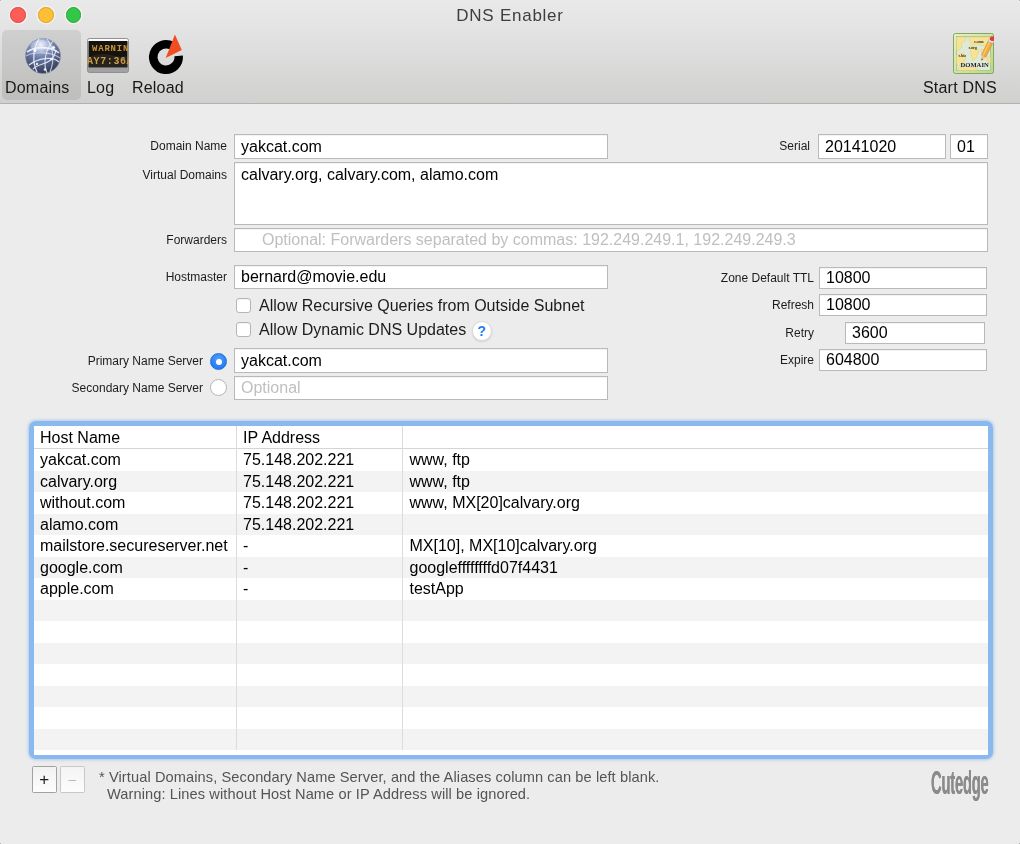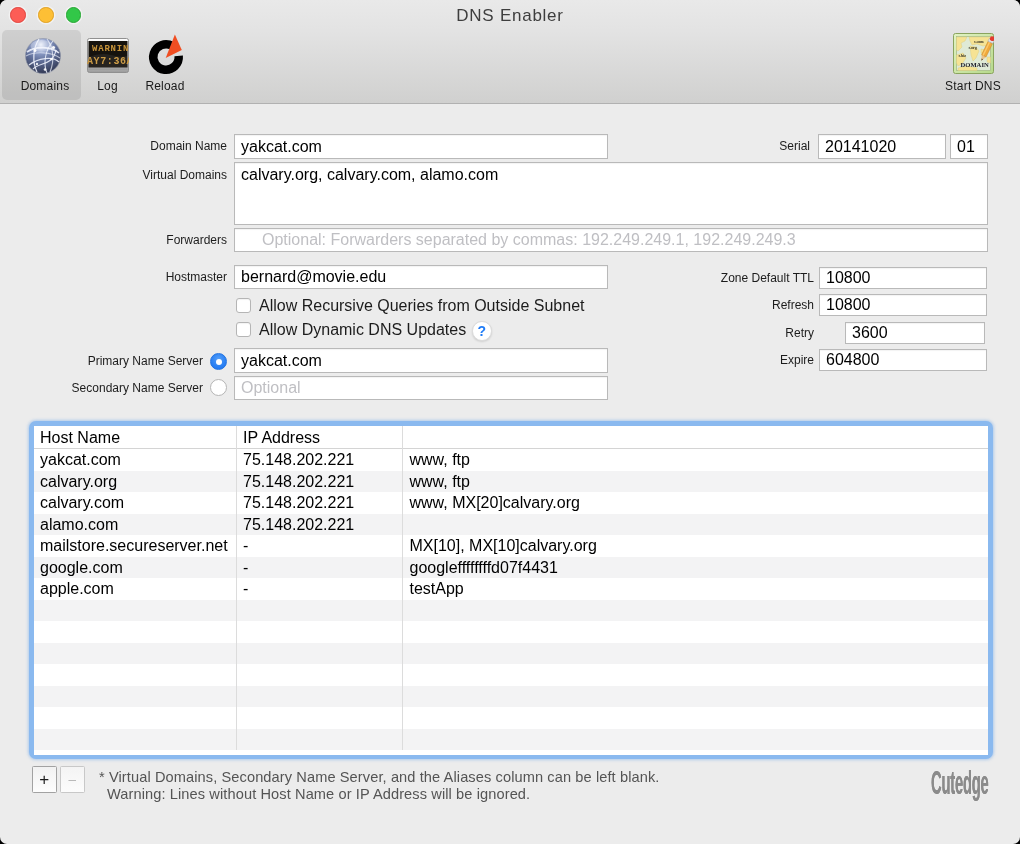--- a/index.html
+++ b/index.html
@@ -1,24 +1,24 @@
 <!DOCTYPE html>
 <html><head>
 <meta charset="utf-8">
 <style>
 * { margin:0; padding:0; box-sizing:border-box; }
 html,body { width:1020px; height:844px; background:#000; font-family:"Liberation Sans",sans-serif; }
-#win { position:relative; width:1020px; height:844px; background:#ececec; border-radius:7px; overflow:hidden; }
+#win { position:relative; width:1020px; height:844px; background:#ececec; border-radius:1px; overflow:hidden; }
 #toolbar { position:absolute; left:0; top:0; width:1020px; height:104px;
   background:linear-gradient(180deg,#e9e9e9 0%,#e3e3e3 30%,#d0d0cf 100%);
   border-bottom:1px solid #b1b1b1; border-radius:5px 5px 0 0; }
 .light { position:absolute; top:7px; width:15.5px; height:15.5px; border-radius:50%; box-shadow:0 0 0 1.5px rgba(255,255,255,0.45); }
 #title { position:absolute; top:6px; left:0; width:1020px; text-align:center;
   font-size:17px; color:#3e3e3e; letter-spacing:0.75px; }
-.tlabel { position:absolute; top:79px; font-size:12px; color:#191919; text-align:center; letter-spacing:0.2px; }
+.tlabel { position:absolute; top:79px; font-size:16px; color:#191919; text-align:left; letter-spacing:0.2px; }
 #domsel { position:absolute; left:2px; top:30px; width:79px; height:70px; border-radius:5px;
   background:rgba(0,0,0,0.088); }
 .icon { position:absolute; }
 
 .lbl { position:absolute; font-size:12px; color:#1c1c1c; text-align:right; }
 .fld { position:absolute; background:#fff; border:1px solid #b9b9b9; font-size:16px; color:#000;
   padding-left:6px; overflow:hidden; white-space:nowrap; box-shadow:inset 0 1px 1px rgba(0,0,0,0.05); }
 .ph { color:#bfbfc3; }
 .cb { position:absolute; width:15px; height:15px; background:#fff; border:1px solid #b5b5b5;
   border-radius:3px; box-shadow:inset 0 1px 1px rgba(0,0,0,0.05); }
@@ -206,21 +206,21 @@
           <div class="td c1">yakcat.com</div>
           <div class="td c2">75.148.202.221</div>
           <div class="td c3">www, ftp</div>
         </div>
       <div class="tr" style="top:44.5px;">
           <div class="td c1">calvary.org</div>
           <div class="td c2">75.148.202.221</div>
           <div class="td c3">www, ftp</div>
         </div>
       <div class="tr" style="top:66px;">
-          <div class="td c1">calvary.com</div>
+          <div class="td c1">without.com</div>
           <div class="td c2">75.148.202.221</div>
           <div class="td c3">www, MX[20]calvary.org</div>
         </div>
       <div class="tr" style="top:87.5px;">
           <div class="td c1">alamo.com</div>
           <div class="td c2">75.148.202.221</div>
           <div class="td c3"></div>
         </div>
       <div class="tr" style="top:109px;">
           <div class="td c1">mailstore.secureserver.net</div>

